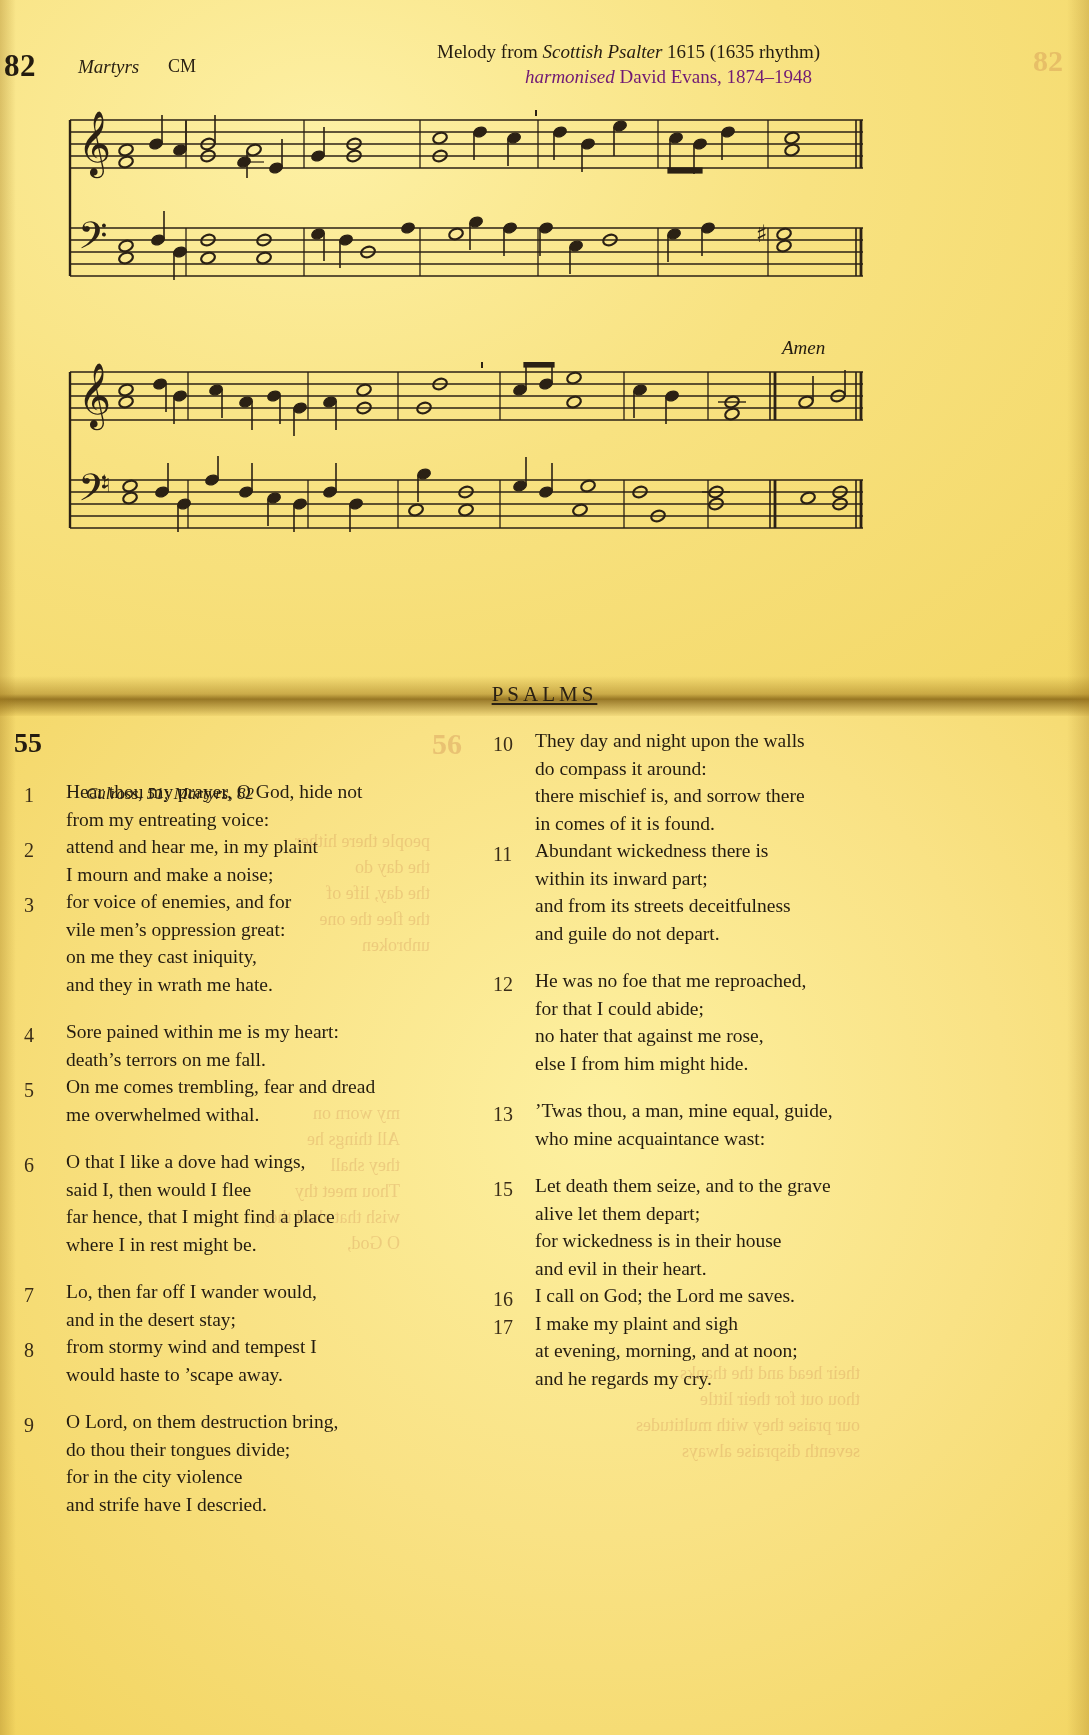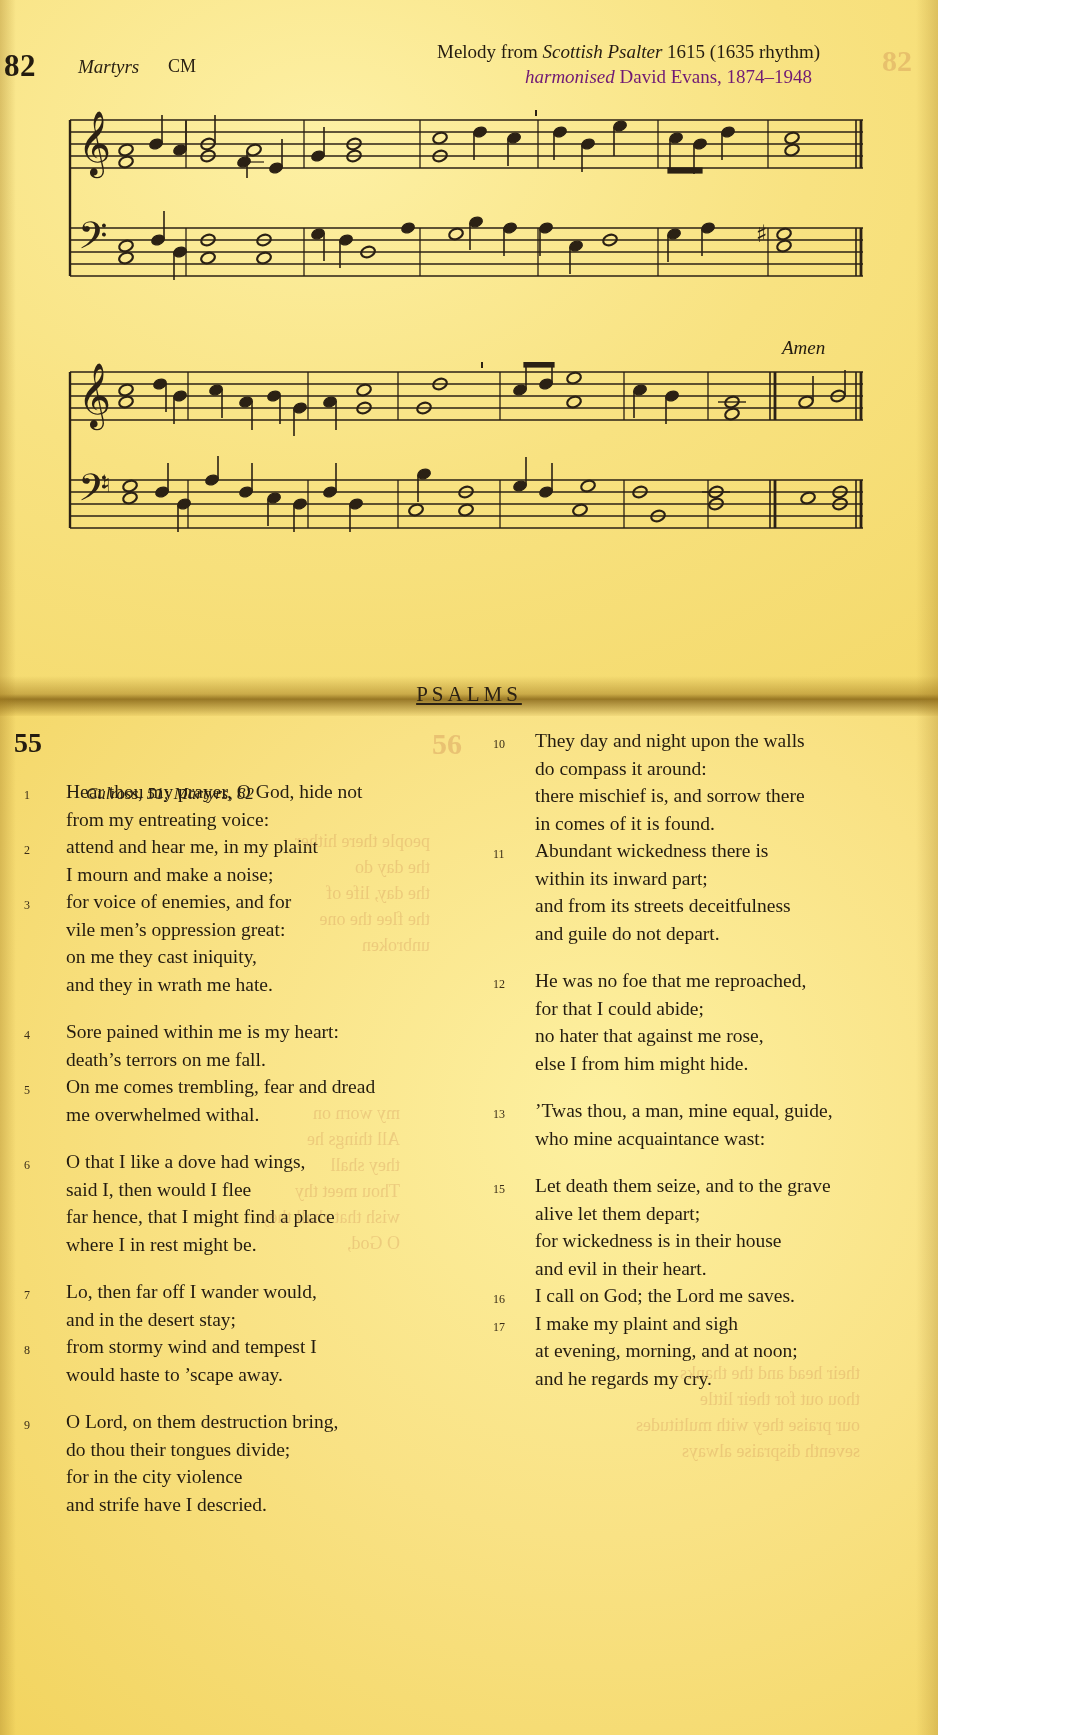--- a/index.html
+++ b/index.html
@@ -2,21 +2,21 @@
 <html><head>
 <meta charset="utf-8">
 <style>
   html, body {
     margin: 0;
     padding: 0;
     background: #ffffff;
   }
   #page {
     position: relative;
-    width: 938px;
+    width: 1089px;
     height: 1735px;
     overflow: hidden;
     background: #f7e07a;
     font-family: "Liberation Serif", serif;
   }
   
   .leaf {
     position: absolute;
     left: 0;
     width: 1089px;
@@ -171,21 +171,21 @@
   .stanza {
     position: relative;
     padding-left: 48px;
     margin-bottom: 0px;
   }
   .stanza.gap { margin-top: 20px; }
   .vnum {
     position: absolute;
     left: 6px;
     top: 4px;
-    font-size: 12px;
+    font-size: 20px;
     color: #3a2d18;
   }
   .vline { white-space: pre-wrap; }
 
   
   .ghost {
     position: absolute;
     color: rgba(198,122,72,0.26);
     font-size: 18px;
     line-height: 26px;

